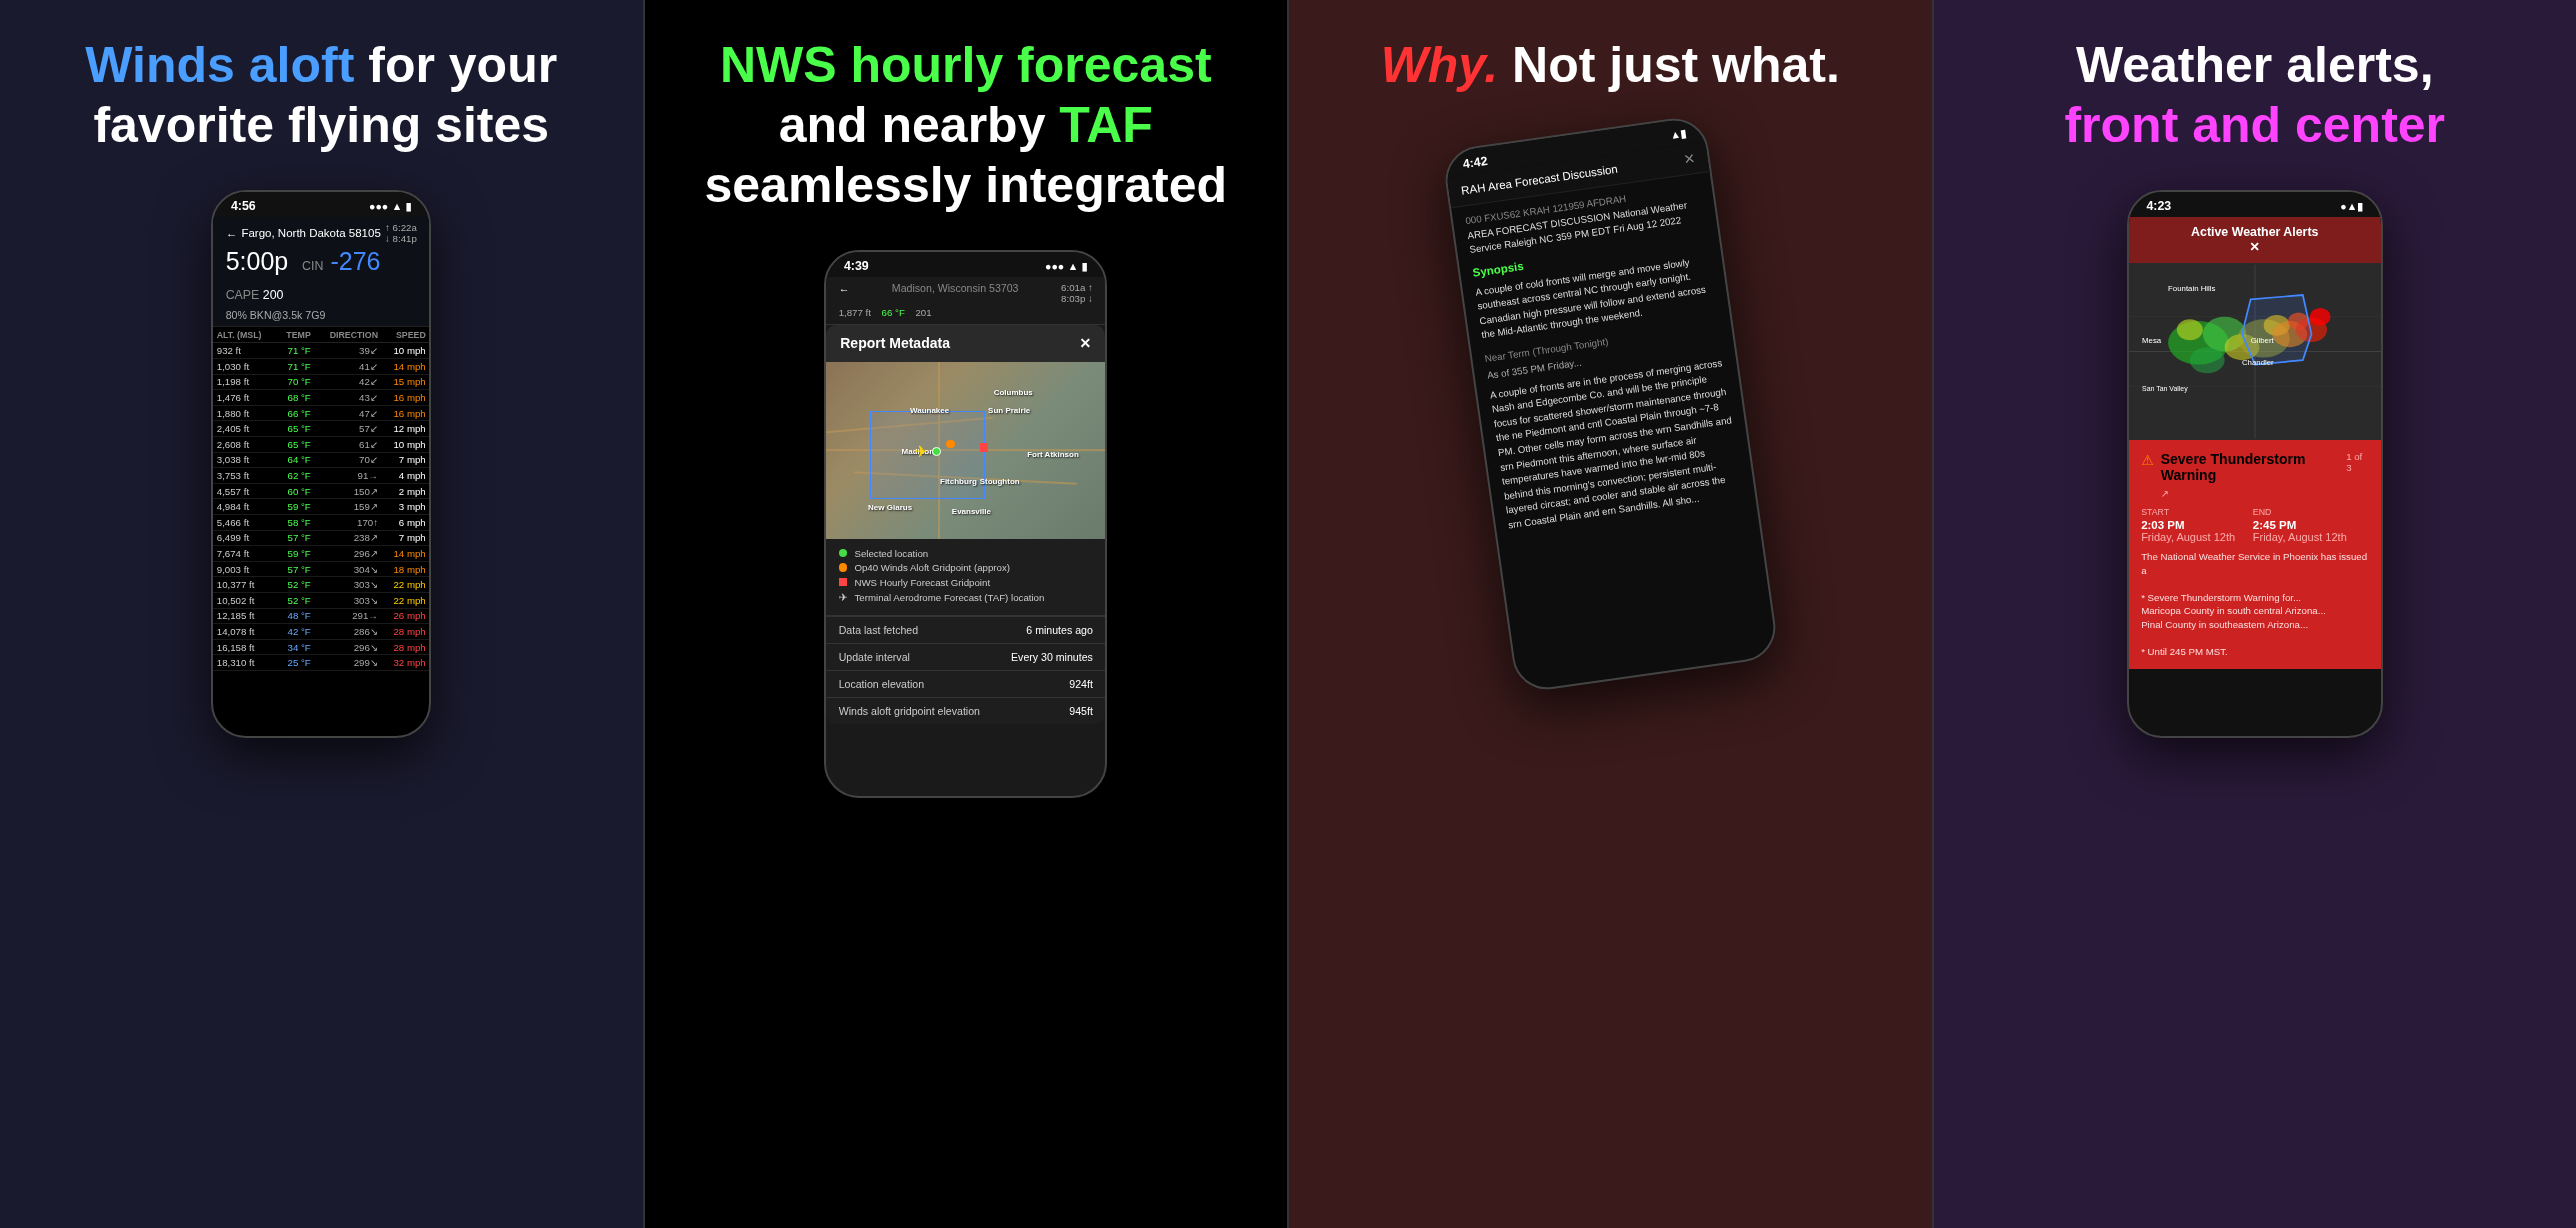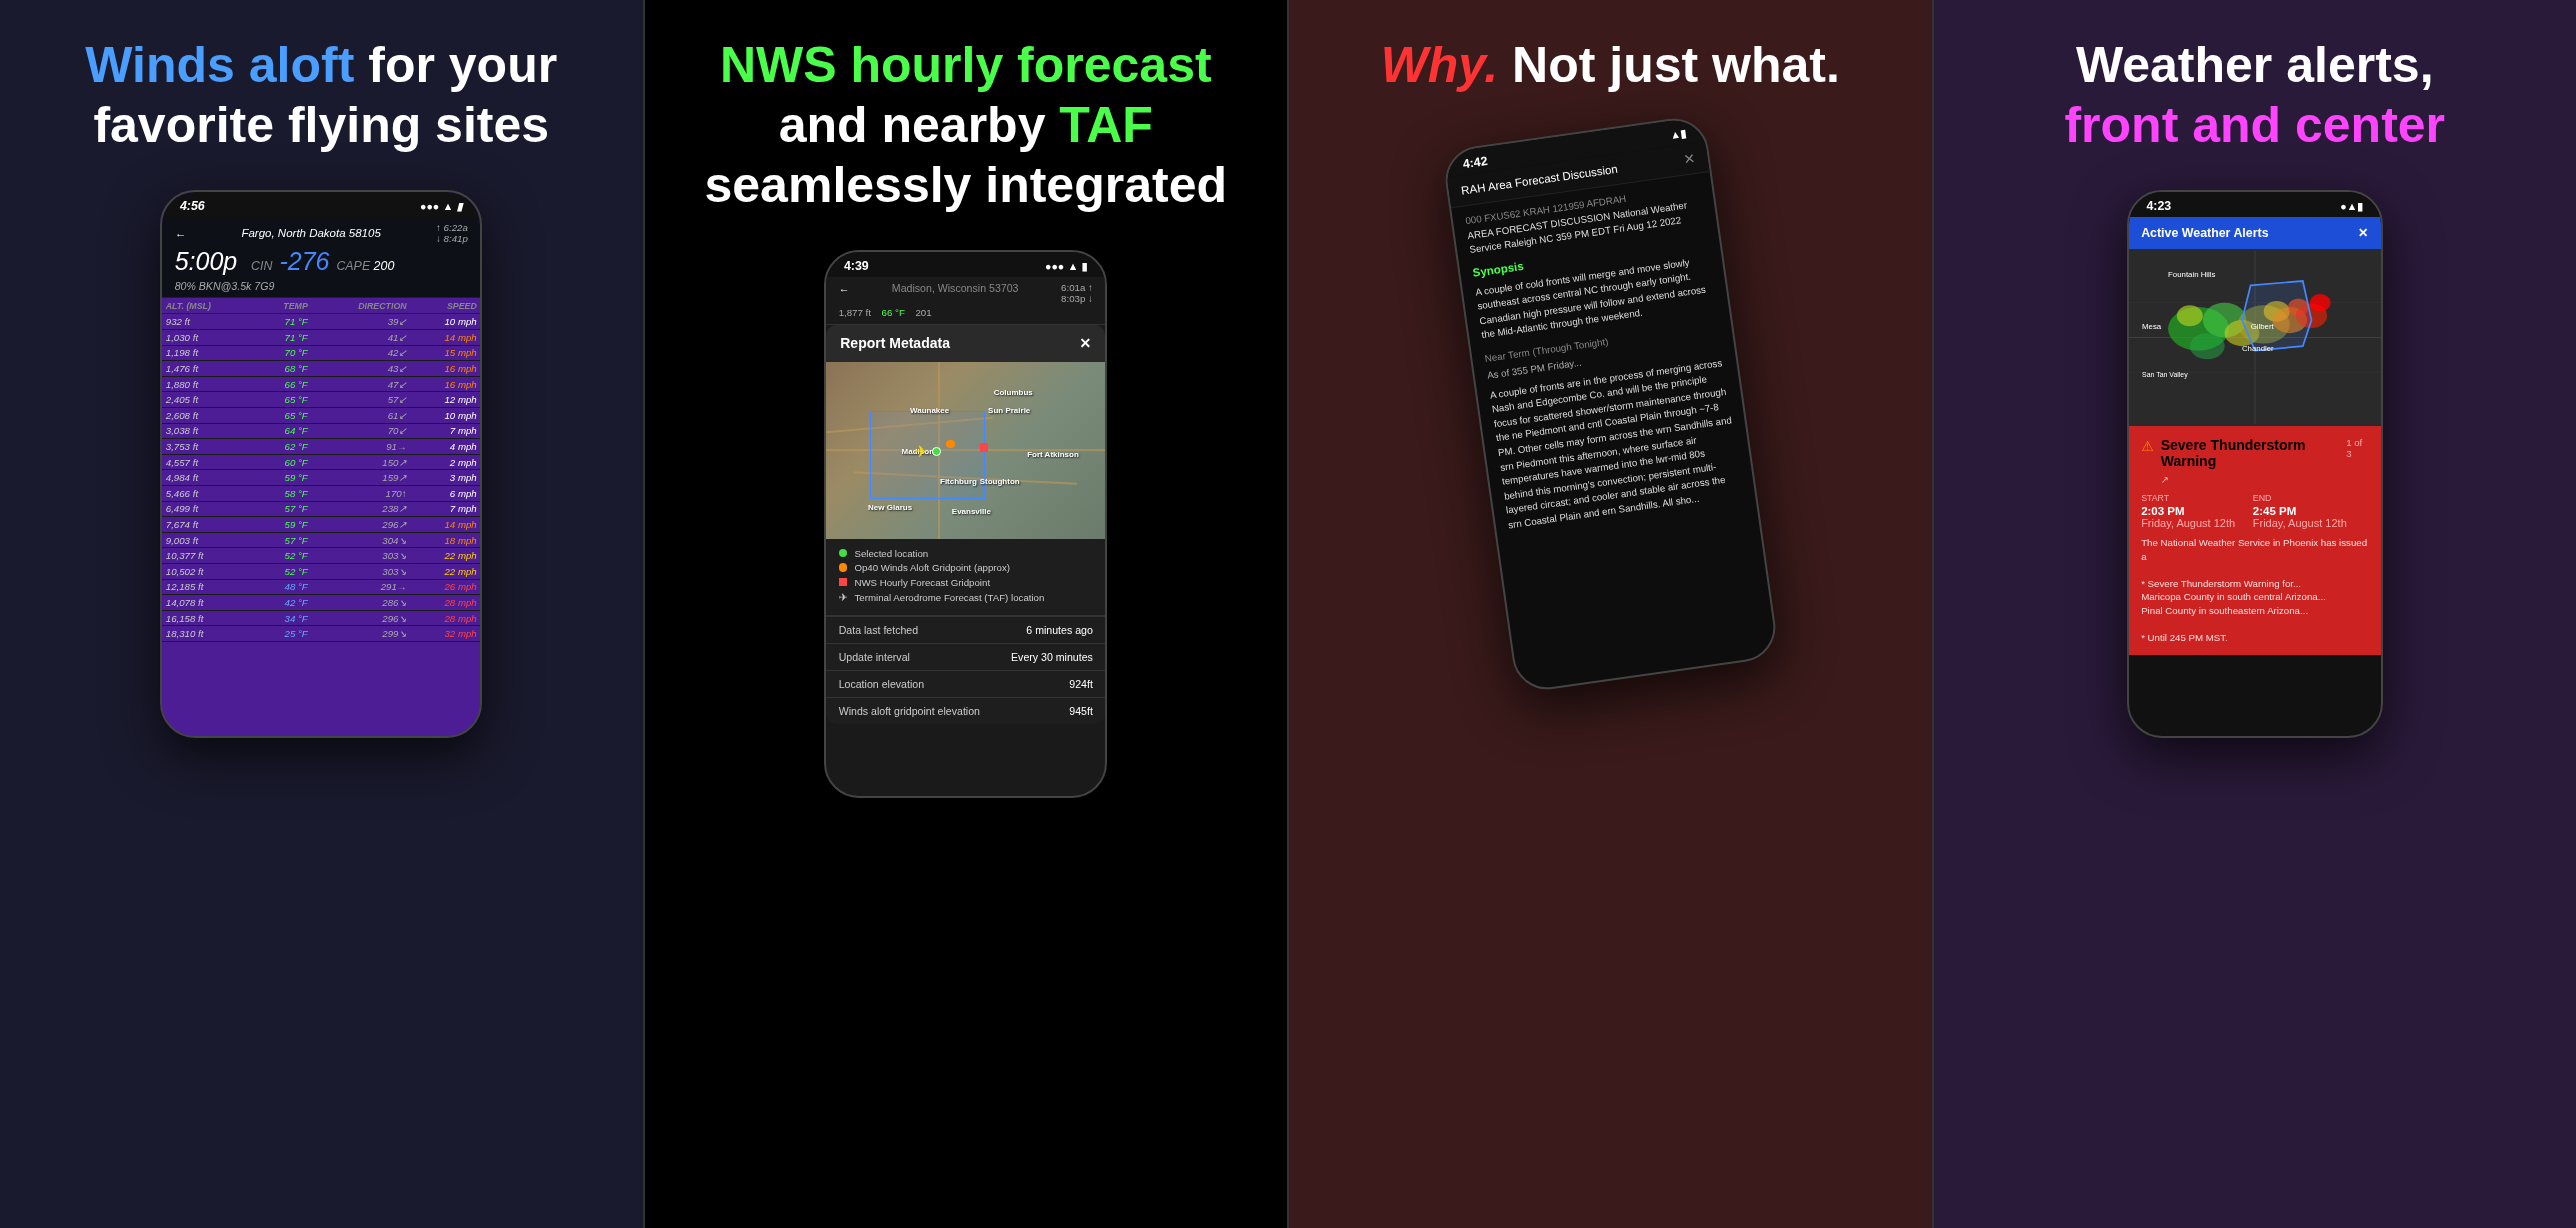--- a/index.html
+++ b/index.html
@@ -59,23 +59,22 @@
       padding: 7px 17.7px 3.5px;
       background: #111;
       color: white;
       font-size: 12.4px;
       font-weight: 600;
     }
     .status-icons { display: flex; gap: 3.5px; align-items: center; font-size: 10.6px; }
 
     
     .phone-1 {
-      width: 322px;
-      background: #4c1d95;
-      font-style: italic;
+      width: 220px;
+      background: #000000;
     }
     .phone-header-1 {
       background: #0d1117;
       padding: 5.3px 12.4px;
       border-bottom: 0.9px solid #222;
     }
     .location-bar {
       display: flex;
       align-items: center;
       justify-content: space-between;
@@ -234,21 +233,22 @@
       background: #111;
     }
     .alerts-header {
       display: flex;
       justify-content: space-between;
       align-items: center;
       padding: 8.8px 12.4px;
       color: white;
       font-size: 12.4px;
       font-weight: 600;
-      background: #1d4ed8;
+      background: #7f1d1d;
+      flex-direction: column;
     }
     .radar-map {
       width: 100%;
       height: 177px;
       background: #1a1a1a;
       position: relative;
       overflow: hidden;
     }
     .radar-bg {
       width: 100%;

